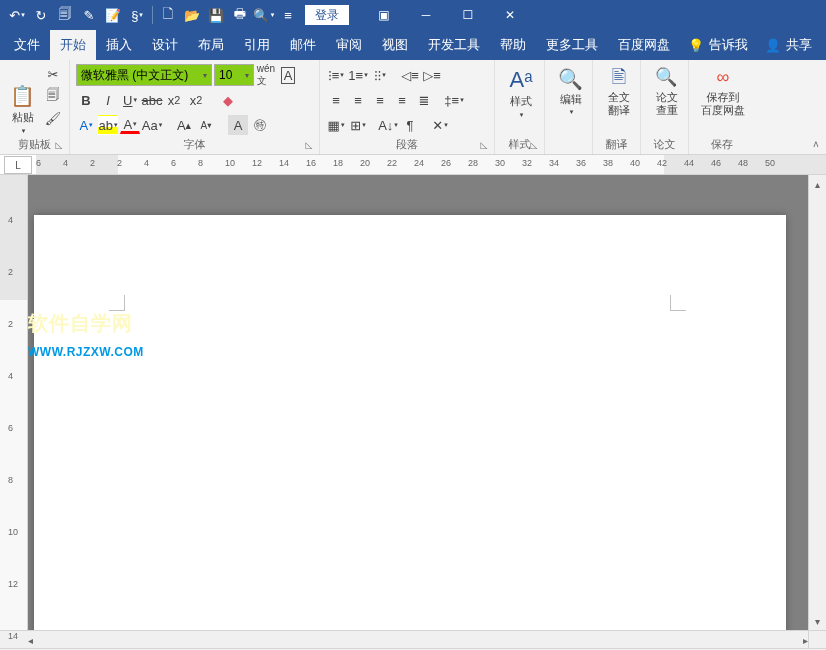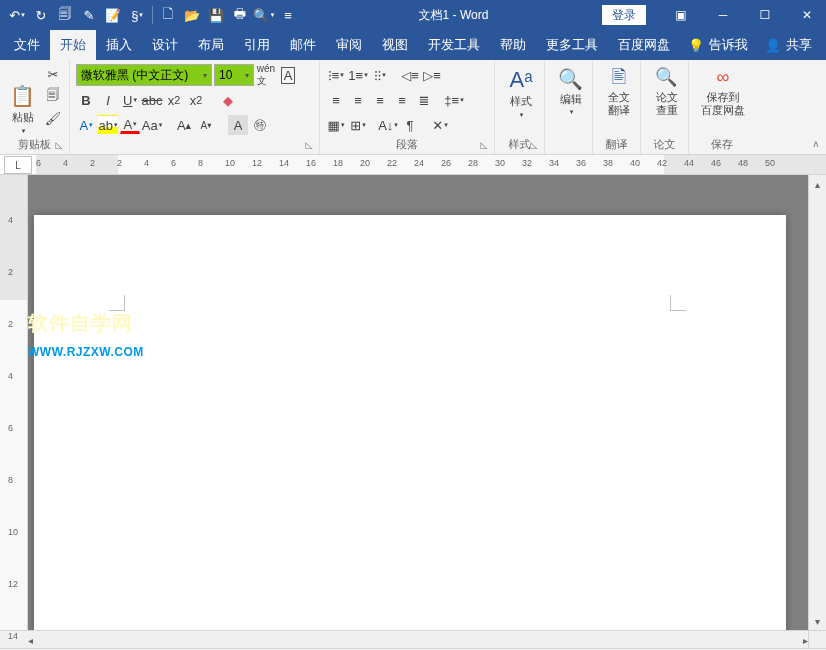--- a/index.html
+++ b/index.html
@@ -71,21 +71,20 @@
     <div class="qat-btn">📝</div>
     <div class="qat-btn">§<span class="dd">▾</span></div>
     <div class="qat-sep"></div>
     <div class="qat-btn">🗋</div>
     <div class="qat-btn">📂</div>
     <div class="qat-btn">💾</div>
     <div class="qat-btn">🖶</div>
     <div class="qat-btn">🔍<span class="dd">▾</span></div>
     <div class="qat-btn">≡</div>
   </div>
-  <div class="title-text">文档1 - Word</div>
   <div class="win-controls">
     <div class="login-btn">登录</div>
     <div class="win-btn">▣</div>
     <div class="win-btn">─</div>
     <div class="win-btn">☐</div>
     <div class="win-btn">✕</div>
   </div>
 </div>
 
 <div class="menubar">
@@ -173,20 +172,21 @@
         <div class="icon-btn small-btn" style="border-bottom:3px solid red;height:18px">A<span class="dd">▾</span></div>
         <div class="icon-btn small-btn">Aa<span class="dd">▾</span></div>
         <div style="width:8px"></div>
         <div class="icon-btn small-btn">A<sup>▴</sup></div>
         <div class="icon-btn small-btn" style="font-size:10px">A<sup>▾</sup></div>
         <div style="width:8px"></div>
         <div class="icon-btn small-btn" style="background:#ddd">A</div>
         <div class="icon-btn small-btn">㊕</div>
       </div>
     </div>
+    <div class="ribbon-group-label">字体</div>
     <div class="launcher">◺</div>
   </div>
 
   <div class="ribbon-group" style="width:175px">
     <div style="display:flex;flex-direction:column;gap:3px">
       <div class="font-row">
         <div class="icon-btn small-btn">⁝≡<span class="dd">▾</span></div>
         <div class="icon-btn small-btn">1≡<span class="dd">▾</span></div>
         <div class="icon-btn small-btn">⁝⁝<span class="dd">▾</span></div>
         <div style="width:6px"></div>

